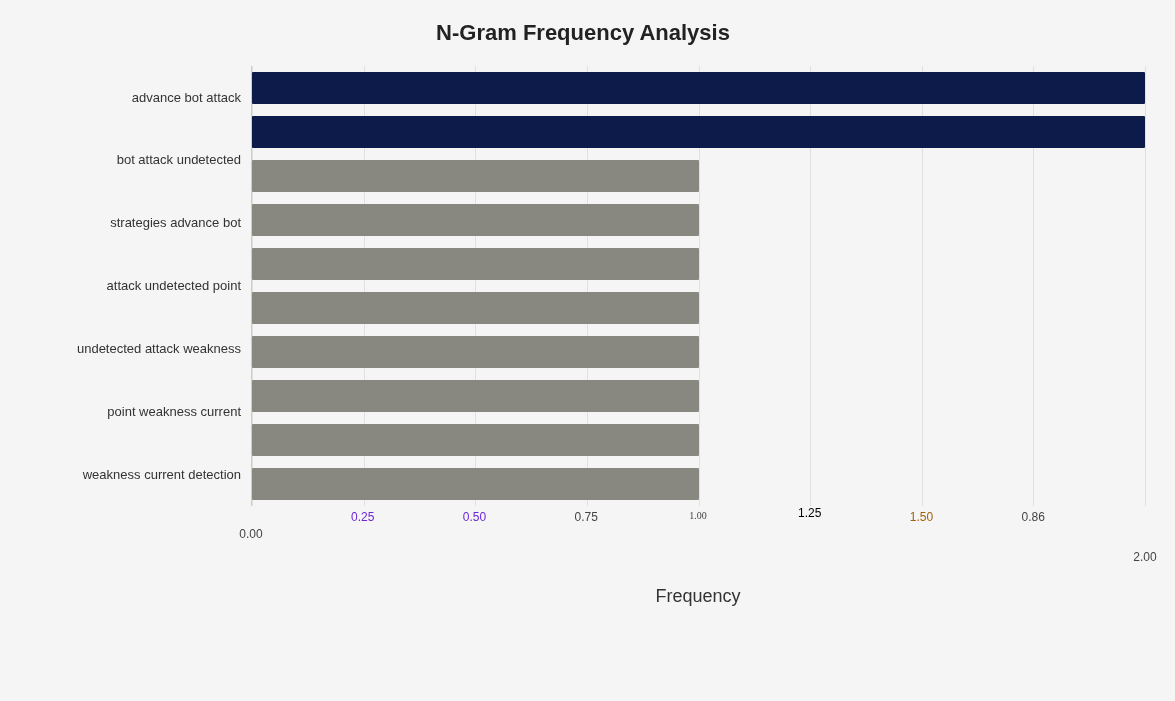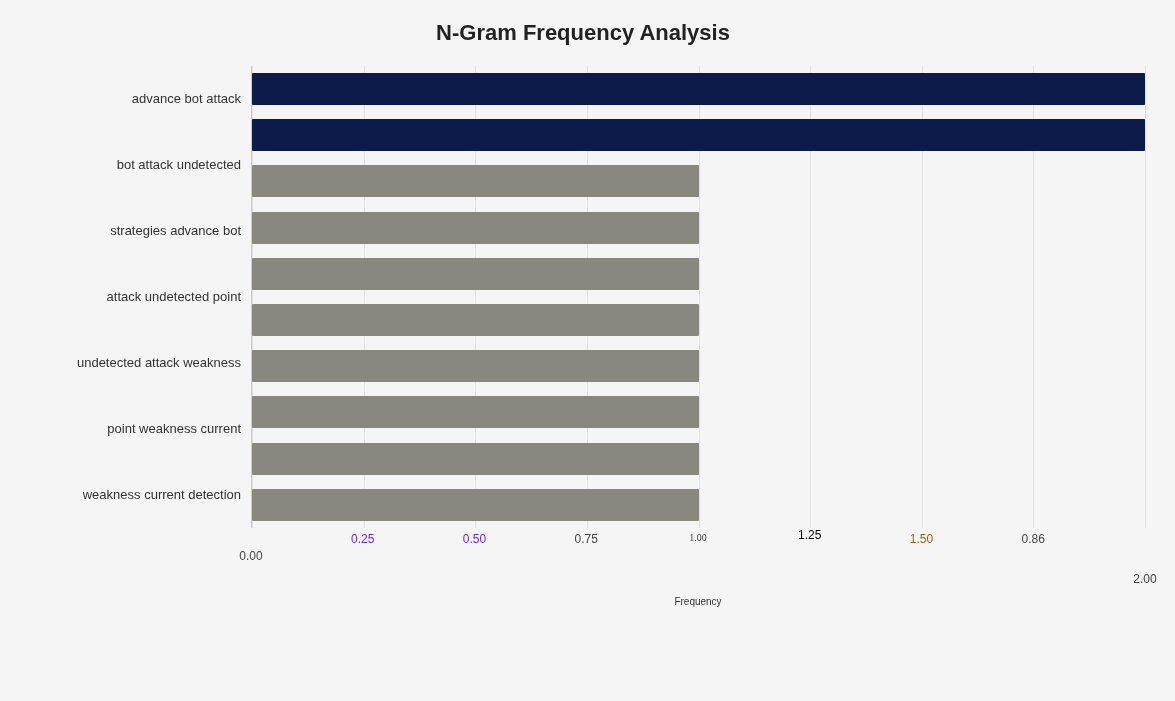--- a/index.html
+++ b/index.html
@@ -86,23 +86,23 @@
       border-radius: 1px;
     }
     .bar.highlight {
       background: #0d1b4b;
     }
     .bar.normal {
       background: #888880;
     }
     .x-axis-label {
       text-align: center;
-      font-size: 10px;
+      font-size: 18px;
       color: #333;
-      margin-top: 28px;
+      margin-top: 44px;
       margin-left: 230px;
     }
   </style>
 </head>
 <body>
 
 <div class="chart-container">
   <div class="chart-title">N-Gram Frequency Analysis</div>
   <div class="chart-area">
     <div class="bars-section">

